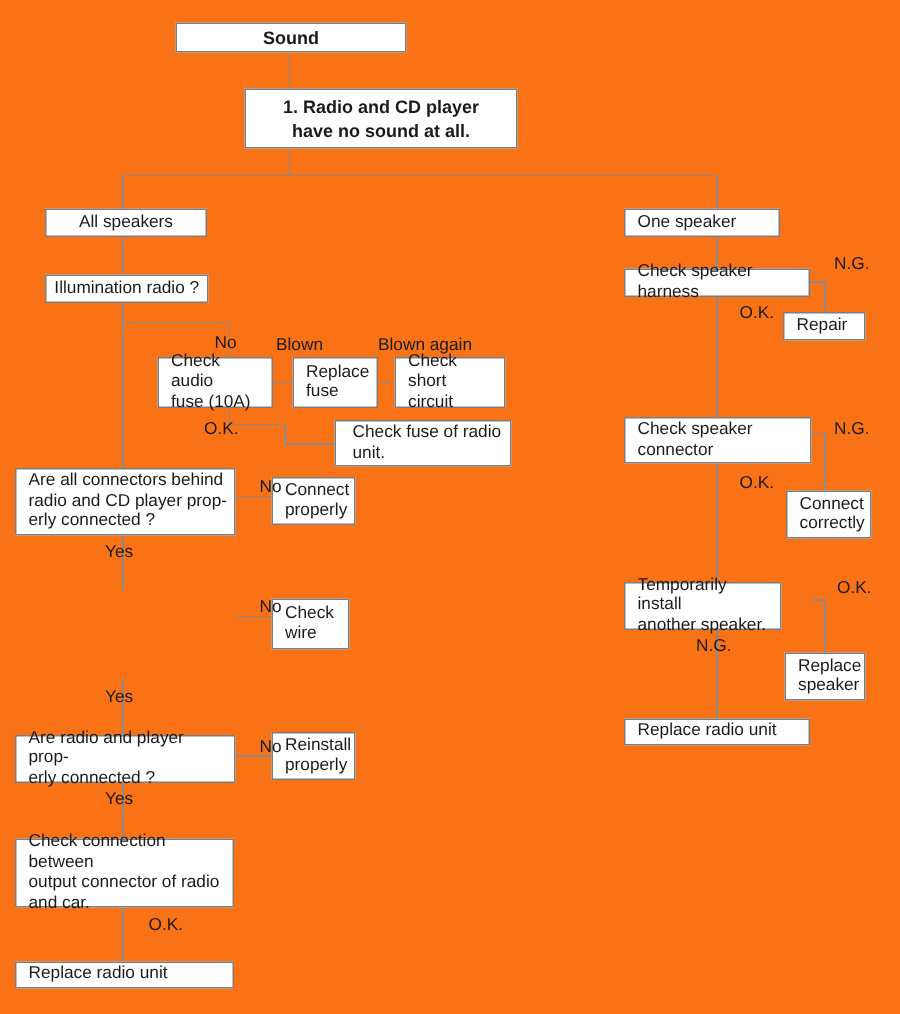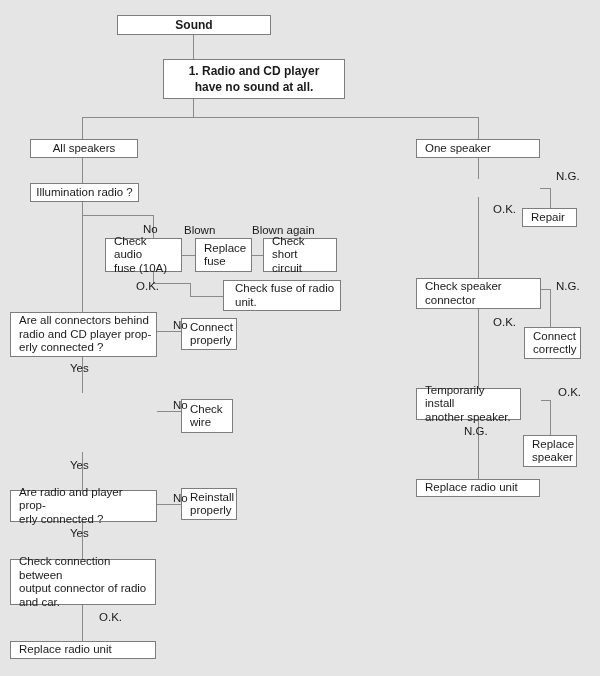--- a/index.html
+++ b/index.html
@@ -1,19 +1,19 @@
 <!DOCTYPE html>
 <html><head>
 <meta charset="utf-8">
 <style>
   html,body{margin:0;padding:0;background:#fff;}
   #canvas{
     position:relative;
     width:600px;height:676px;
-    background:#e5e5e5;
+    background:#f97316;
     font-family:"Liberation Sans","DejaVu Sans",sans-serif;
     color:#1a1a1a;
     overflow:hidden;
   }
   #wires{position:absolute;left:0;top:0;width:600px;height:676px;}
   .node{
     position:absolute;
     box-sizing:border-box;
     background:#fff;
     border:1px solid #7d7d7d;
@@ -100,21 +100,22 @@
   <div class="node" style="left:10px;top:490px;width:147px;height:32px;">Are radio and player prop-
 erly connected ?</div>
   <div class="node" style="left:181px;top:488px;width:56px;height:32px;">Reinstall
 properly</div>
 
   <div class="node" style="left:10px;top:559px;width:146px;height:46px;">Check connection between
 output connector of radio
 and car.</div>
   <div class="node" style="left:10px;top:641px;width:146px;height:18px;">Replace radio unit</div>
 
-  <div class="node" style="left:416px;top:139px;width:124px;height:19px;">One speaker</div>
+  <div class="node" style="left:416px;top:139px;width:104px;height:19px;">One speaker</div>
+  <div class="node" style="left:416px;top:179px;width:124px;height:19px;">Check speaker harness</div>
   <div class="node" style="left:522px;top:208px;width:55px;height:19px;">Repair</div>
 
   <div class="node" style="left:416px;top:278px;width:125px;height:31px;">Check speaker
 connector</div>
   <div class="node" style="left:524px;top:327px;width:57px;height:32px;">Connect
 correctly</div>
 
   <div class="node" style="left:416px;top:388px;width:105px;height:32px;">Temporarily install
 another speaker.</div>
   <div class="node" style="left:523px;top:435px;width:54px;height:32px;">Replace

